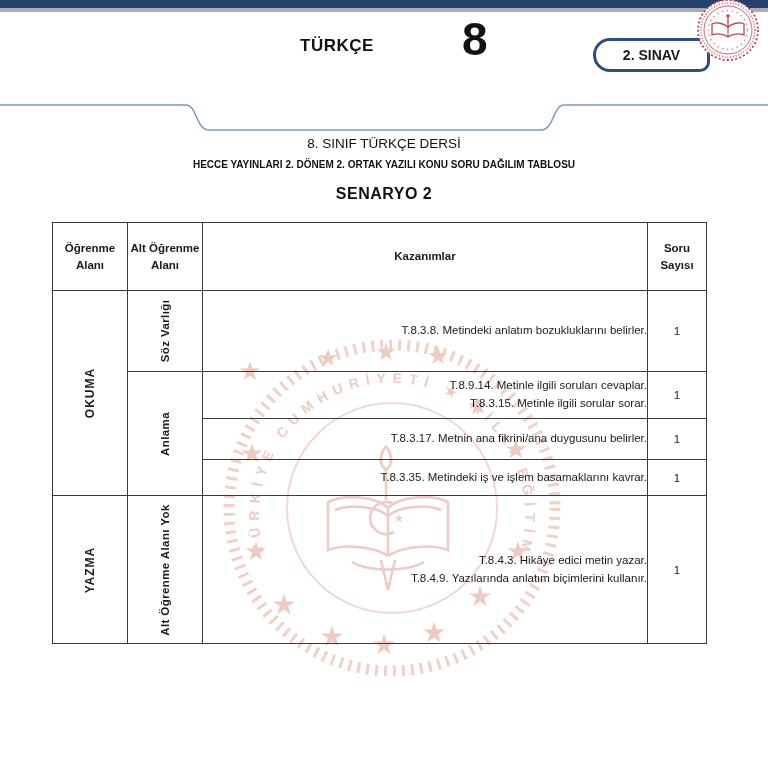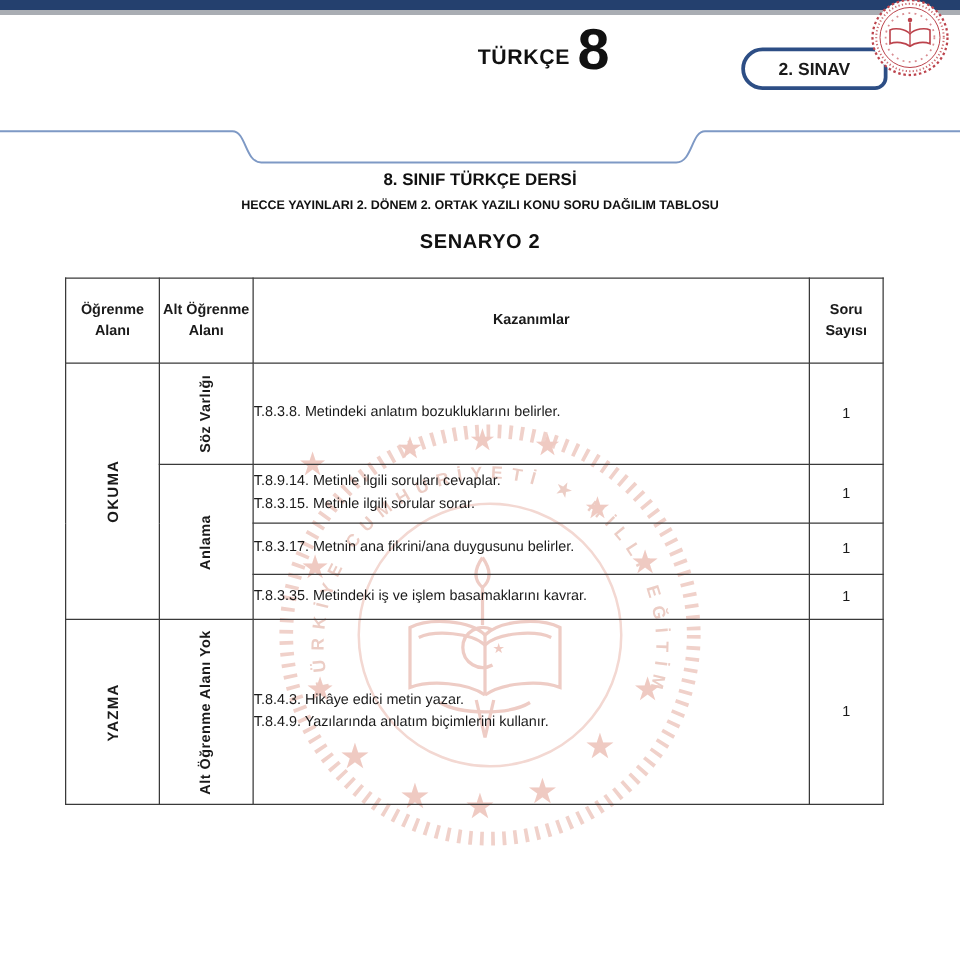--- a/index.html
+++ b/index.html
@@ -4,49 +4,49 @@
 <style>
   html,body{margin:0;padding:0;background:#e9e9e9;}
   .page{
     position:relative;width:768px;height:768px;background:#ffffff;
     font-family:"Liberation Sans",sans-serif;color:#111;overflow:hidden;margin:0 auto;
   }
   
   .topbar{position:absolute;left:0;top:0;width:768px;height:8px;background:#24406e;}
   .topbar-gray{position:absolute;left:0;top:8px;width:768px;height:4px;background:#a9adb3;}
   
-  .course-title{position:absolute;left:300px;top:36px;width:156px;text-align:right;
+  .course-title{position:absolute;left:300px;top:36px;width:156px;
     font-size:17px;font-weight:bold;letter-spacing:.5px;}
   .grade-number{position:absolute;left:462px;top:12px;font-size:46px;font-weight:bold;}
   .exam-badge{position:absolute;left:593px;top:38px;width:111px;height:28px;
     border:3px solid #2d4e85;border-radius:17px 12px 10px 17px;background:#fff;
     display:flex;align-items:center;justify-content:center;z-index:3;}
   .exam-badge span{font-size:14px;font-weight:bold;color:#1a1a1a;}
   
   .header-rule{position:absolute;left:0;top:0;z-index:1;}
   
   .doc-title1{position:absolute;left:0;top:136px;width:768px;text-align:center;
-    font-size:13.5px;font-weight:bold;}
+    font-size:13.5px;font-weight:normal;}
   .doc-title2{position:absolute;left:0;top:159px;width:768px;text-align:center;
     font-size:10px;font-weight:bold;}
   .scenario{position:absolute;left:0;top:185px;width:768px;text-align:center;
     font-size:16px;font-weight:bold;letter-spacing:.5px;}
   
   .watermark{position:absolute;left:0;top:0;z-index:1;pointer-events:none;}
   
   table.exam{
     position:absolute;left:52px;top:222px;width:654px;z-index:2;
     border-collapse:collapse;table-layout:fixed;background:transparent;
   }
   table.exam th,table.exam td{
     border:1.5px solid #3a3a3a;padding:0;background:transparent;
     font-size:11.5px;color:#1a1a1a;
   }
   table.exam th{font-weight:bold;text-align:center;line-height:1.4;padding:4px 2px;}
-  td.kazanim{text-align:left;padding:4px 6px 4px 8px;line-height:1.55;white-space:pre-line;vertical-align:middle;}
+  td.kazanim{text-align:right;padding:4px 6px 4px 8px;line-height:1.55;white-space:pre-line;vertical-align:middle;}
   td.count{text-align:center;vertical-align:middle;}
   td.vcell{position:relative;}
   td.vcell .vlabel{
     position:absolute;top:50%;left:50%;
     transform:translate(-50%,-50%) rotate(-90deg);
     white-space:nowrap;font-weight:bold;font-size:11.5px;letter-spacing:.4px;
   }
   td.vcell .vlabel.area{font-size:12px;letter-spacing:1px;}
   
   .meb-emblem{position:absolute;left:694px;top:-3px;z-index:4;}

